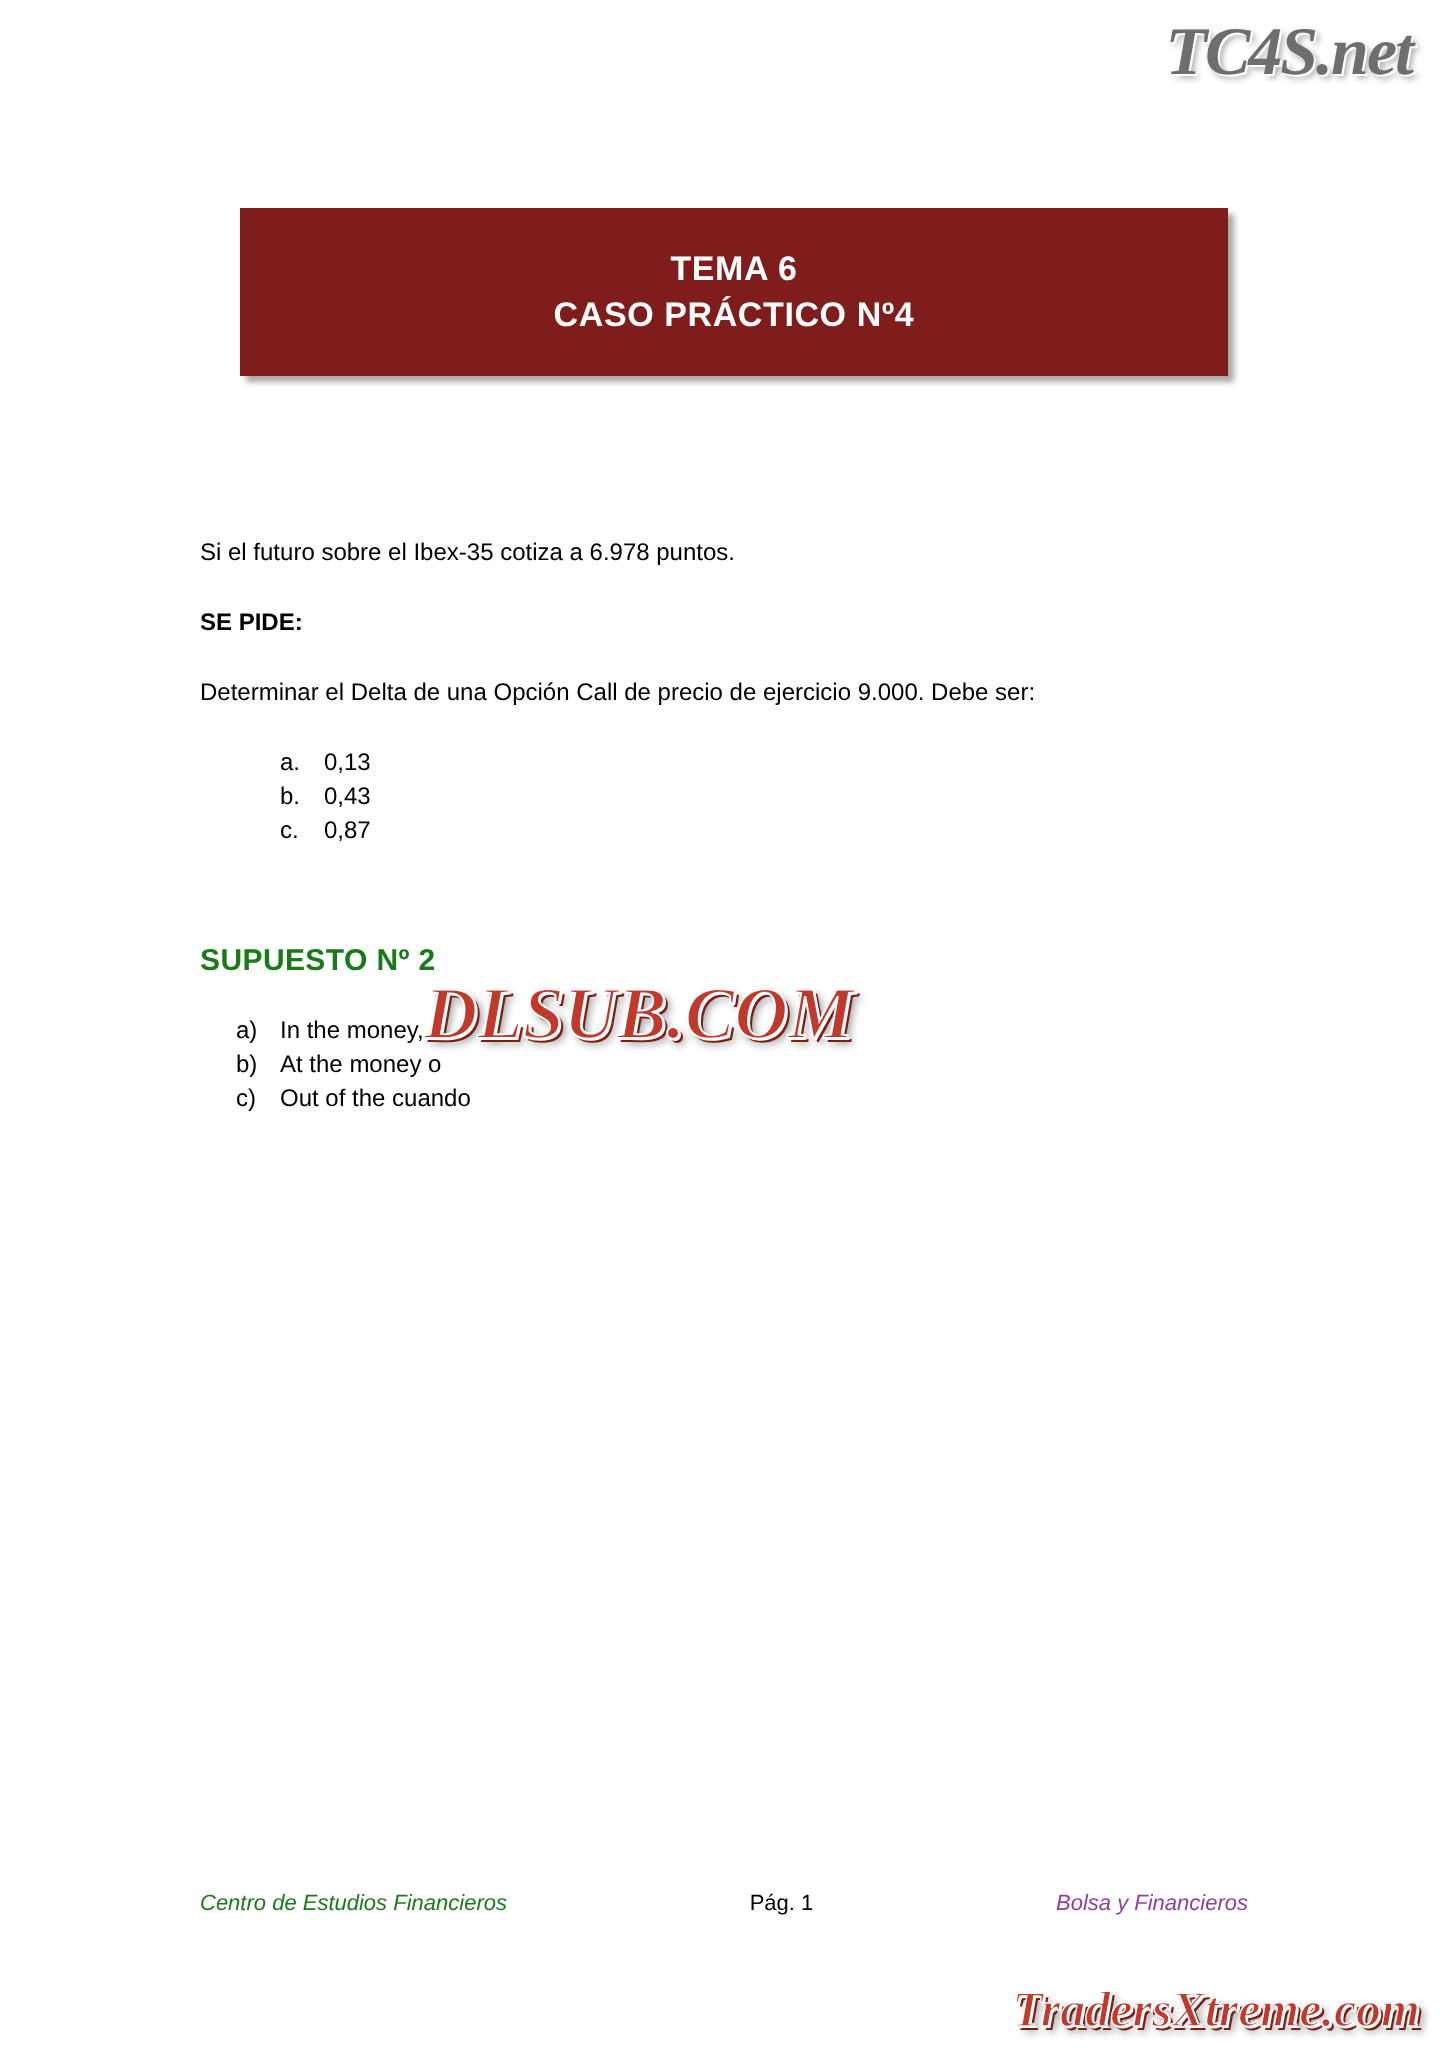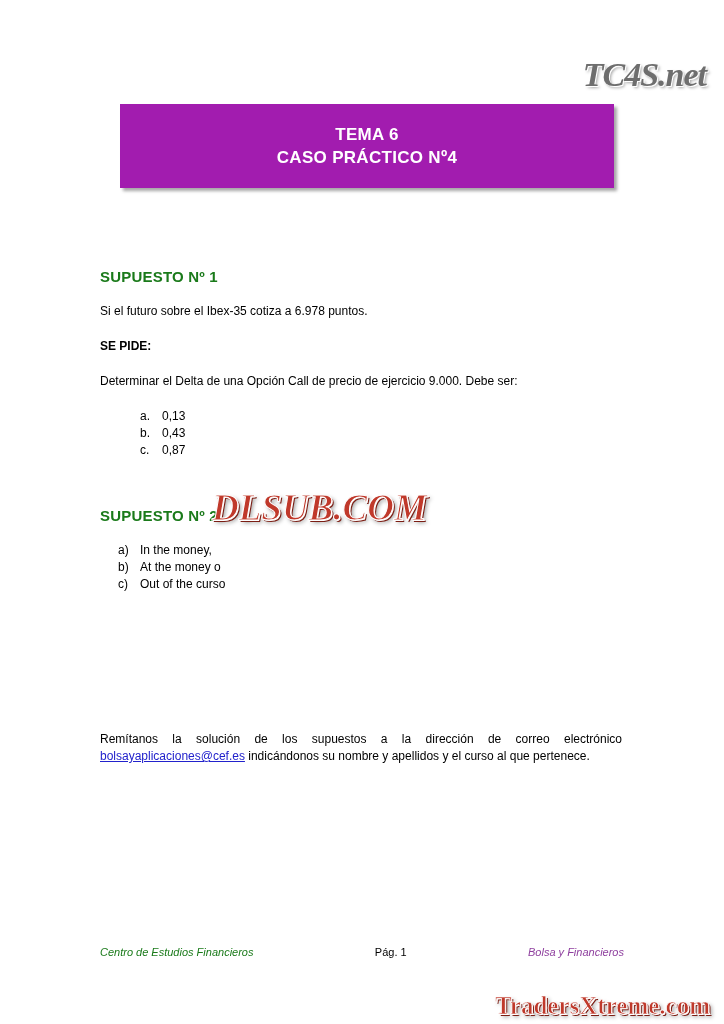--- a/index.html
+++ b/index.html
@@ -23,31 +23,30 @@
     right: 18px;
     font-family: "Liberation Serif", serif;
     font-size: 34px;
     font-weight: bold;
     font-style: italic;
     letter-spacing: -1px;
     color: #6e6e6e;
     text-shadow:
       1px 1px 0 #ffffff,
       2px 2px 3px rgba(0,0,0,0.35);
-    margin-top: 48px;
   }
 
   
   .title-banner {
     position: absolute;
     left: 120px;
     top: 104px;
     width: 494px;
     height: 84px;
-    background: #a21caf;
+    background: #7f1d1d;
     box-shadow: 3px 3px 3px rgba(0,0,0,0.35);
     display: flex;
     flex-direction: column;
     align-items: center;
     justify-content: center;
   }
   .title-banner .line {
     color: #ffffff;
     font-weight: bold;
     font-size: 17px;
@@ -161,41 +160,41 @@
     flex: 0 0 auto;
   }
 
   .wm-bottom {
     position: absolute;
     bottom: 4px;
     right: 14px;
     font-family: "Liberation Serif", serif;
     font-size: 25px;
     font-weight: bold;
+    font-style: italic;
     color: #c0392b;
     text-shadow:
       1px 1px 0 #ffffff,
       2px 2px 0 #7b1e14,
       3px 3px 4px rgba(0,0,0,0.4);
     -webkit-text-stroke: 0.7px #ffffff;
   }
 </style>
 </head>
 <body>
 
 <div class="wm-top">TC4S.net</div>
 
 <div class="title-banner">
   <div class="line">TEMA 6</div>
   <div class="line">CASO PRÁCTICO Nº4</div>
 </div>
 
 <div class="doc">
 
-  <h2 class="section">SUPUESTO Nº 1</h2>
 
   <p class="body">Si el futuro sobre el Ibex-35 cotiza a 6.978 puntos.</p>
 
   <p class="body bold">SE PIDE:</p>
 
   <p class="body">Determinar el Delta de una Opción Call de precio de ejercicio 9.000. Debe ser:</p>
 
   <ul class="answers">
     <li>
       <span class="marker">a.</span>
@@ -220,27 +219,26 @@
     <li>
       <span class="marker">a)</span>
       <span>In the money,</span>
     </li>
     <li>
       <span class="marker">b)</span>
       <span>At the money o</span>
     </li>
     <li>
       <span class="marker">c)</span>
-      <span>Out of the curso</span>
+      <span>Out of the cuando</span>
     </li>
   </ul>
 
   <div class="spacer-2"></div>
 
-  <p class="closing"><span>Remítanos la solución de los supuestos a la dirección de correo electrónico </span><a href="#">bolsayaplicaciones@cef.es</a><span> indicándonos su nombre y apellidos y el curso al que pertenece.</span></p>
 
 </div>
 
 <div class="wm-mid">DLSUB.COM</div>
 
 <div class="footer">
   <div class="left">Centro de Estudios Financieros</div>
   <div class="center">Pág. 1</div>
   <div class="right">Bolsa y Financieros</div>
 </div>

